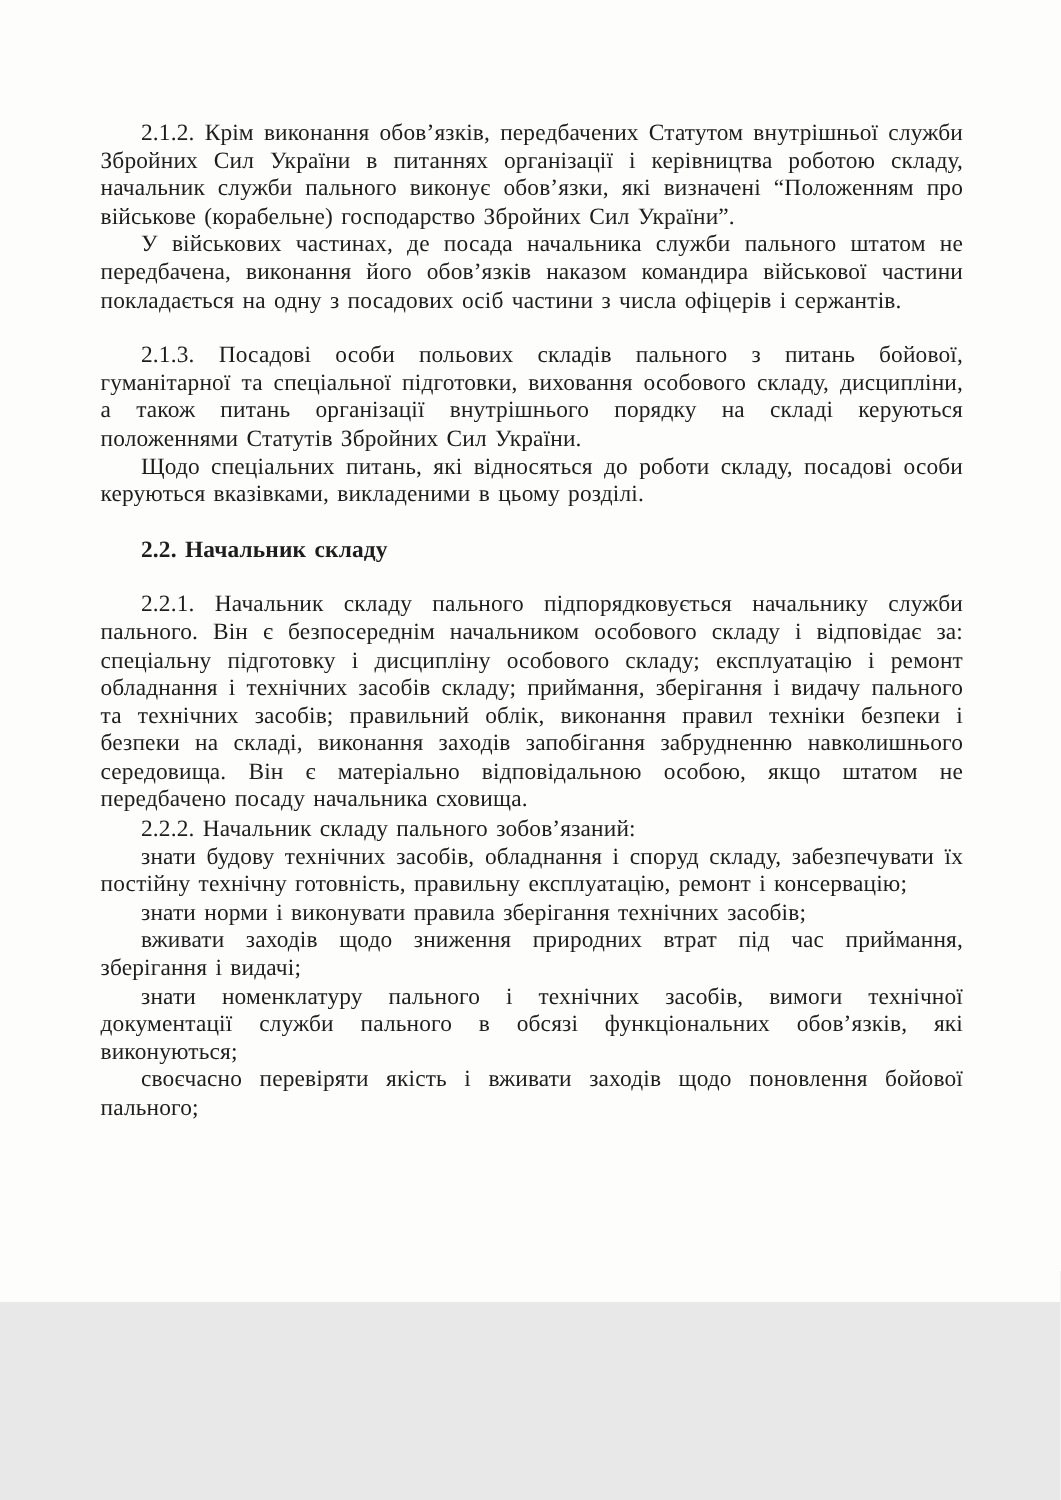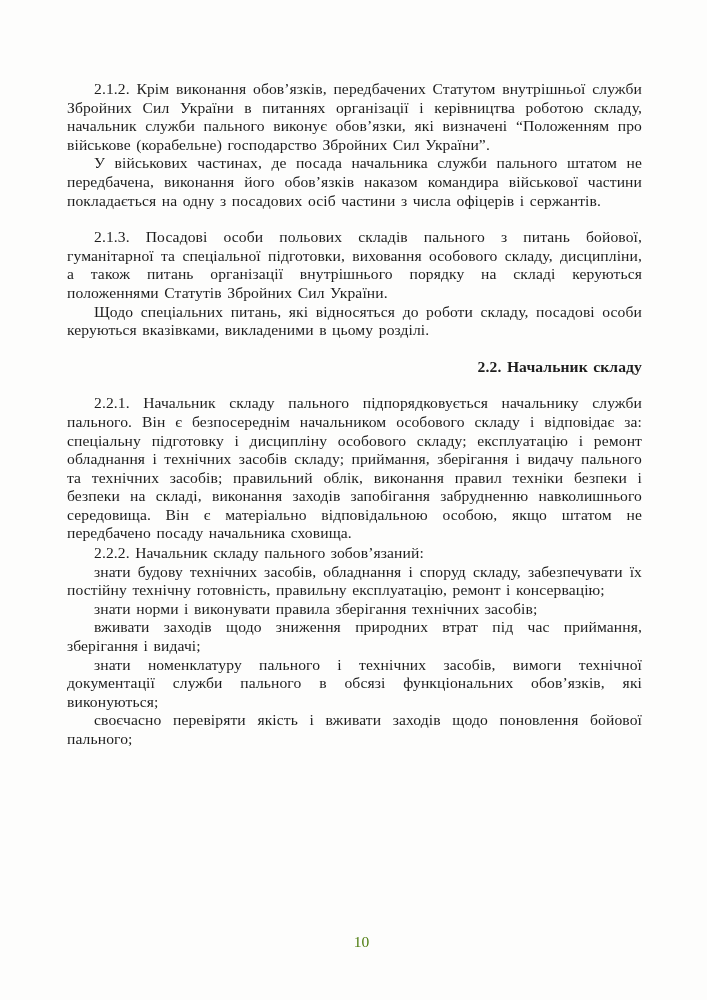--- a/index.html
+++ b/index.html
@@ -4,21 +4,21 @@
 <title>Document page</title>
 <style>
   html, body {
     margin: 0;
     padding: 0;
     background: #e8e8e8;
   }
   .page {
     position: relative;
     width: 707px;
-    height: 1000px;
+    height: 868px;
     margin: 0 auto;
     background: #fdfdfc;
     overflow: hidden;
     font-family: "Liberation Serif", "DejaVu Serif", serif;
     color: #1d1d1d;
   }
   .text-block {
     position: absolute;
     left: 67px;
     top: 80px;
@@ -36,21 +36,21 @@
   .mt {
     margin-top: 18px;
   }
   .mt-sm {
     margin-top: 1px;
   }
   .heading {
     margin: 18px 0 18px 0;
     text-indent: 27px;
     font-weight: bold;
-    text-align: right;
+    text-align: left;
   }
   .page-number {
     position: absolute;
     left: 16px;
     right: 0;
     top: 933px;
     text-align: center;
     font-size: 15.5px;
     color: #4d7c0f;
   }

